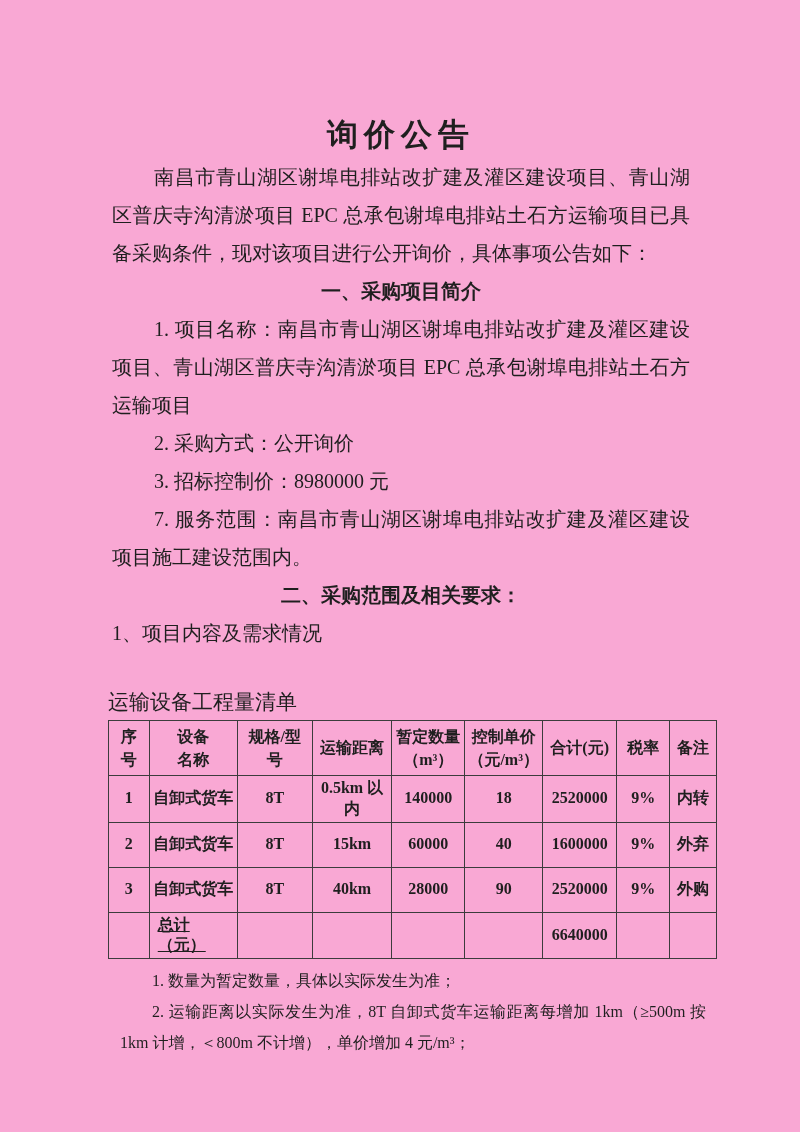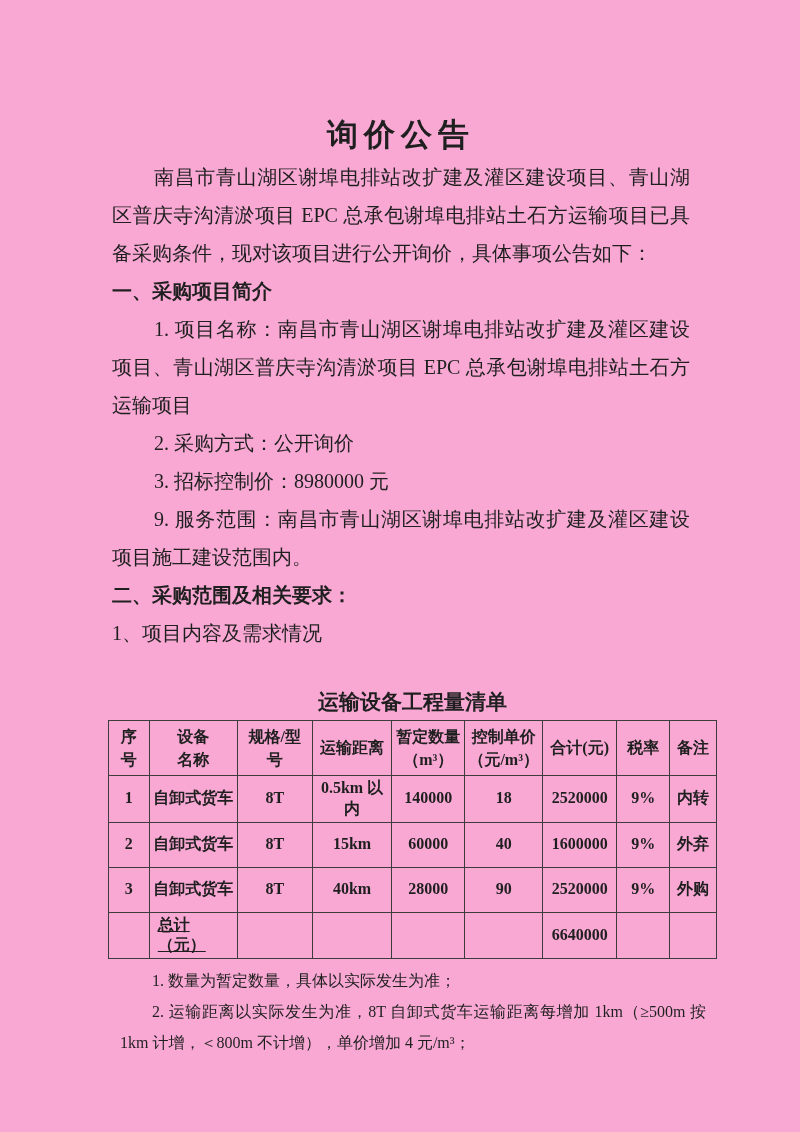--- a/index.html
+++ b/index.html
@@ -33,29 +33,28 @@
     font-size: 20px;
     line-height: 38px;
     text-align: justify;
   }
   .indent { text-indent: 2.1em; }
   .sec-heading {
     margin: 0;
     font-size: 20px;
     line-height: 38px;
     font-weight: bold;
-    text-align: left;
+    text-align: center;
   }
   .table-title {
     width: 609px;
     margin: 36px 0 4px -4px;
     font-size: 21px;
     line-height: 28px;
-    font-weight: bold;
-    text-align: center;
+    font-weight: normal;
   }
   table.qty-table {
     width: 609px;
     margin-left: -4px;
     border-collapse: collapse;
     table-layout: fixed;
     font-size: 16px;
     font-weight: bold;
     color: #1f1f1f;
   }
@@ -104,21 +103,21 @@
   <p class="body-par indent">南昌市青山湖区谢埠电排站改扩建及灌区建设项目、青山湖区普庆寺沟清淤项目 EPC 总承包谢埠电排站土石方运输项目已具备采购条件，现对该项目进行公开询价，具体事项公告如下：</p>
 
   <h2 class="sec-heading">一、采购项目简介</h2>
 
   <p class="body-par indent">1. 项目名称：南昌市青山湖区谢埠电排站改扩建及灌区建设项目、青山湖区普庆寺沟清淤项目 EPC 总承包谢埠电排站土石方运输项目</p>
 
   <p class="body-par indent">2. 采购方式：公开询价</p>
 
   <p class="body-par indent">3. 招标控制价：8980000 元</p>
 
-  <p class="body-par indent">9. 服务范围：南昌市青山湖区谢埠电排站改扩建及灌区建设项目施工建设范围内。</p>
+  <p class="body-par indent">7. 服务范围：南昌市青山湖区谢埠电排站改扩建及灌区建设项目施工建设范围内。</p>
 
   <h2 class="sec-heading">二、采购范围及相关要求：</h2>
 
   <p class="body-par">1、项目内容及需求情况</p>
 
   <div class="table-title">运输设备工程量清单</div>
 
   <table class="qty-table">
     <colgroup>
       <col style="width:6.7%">

